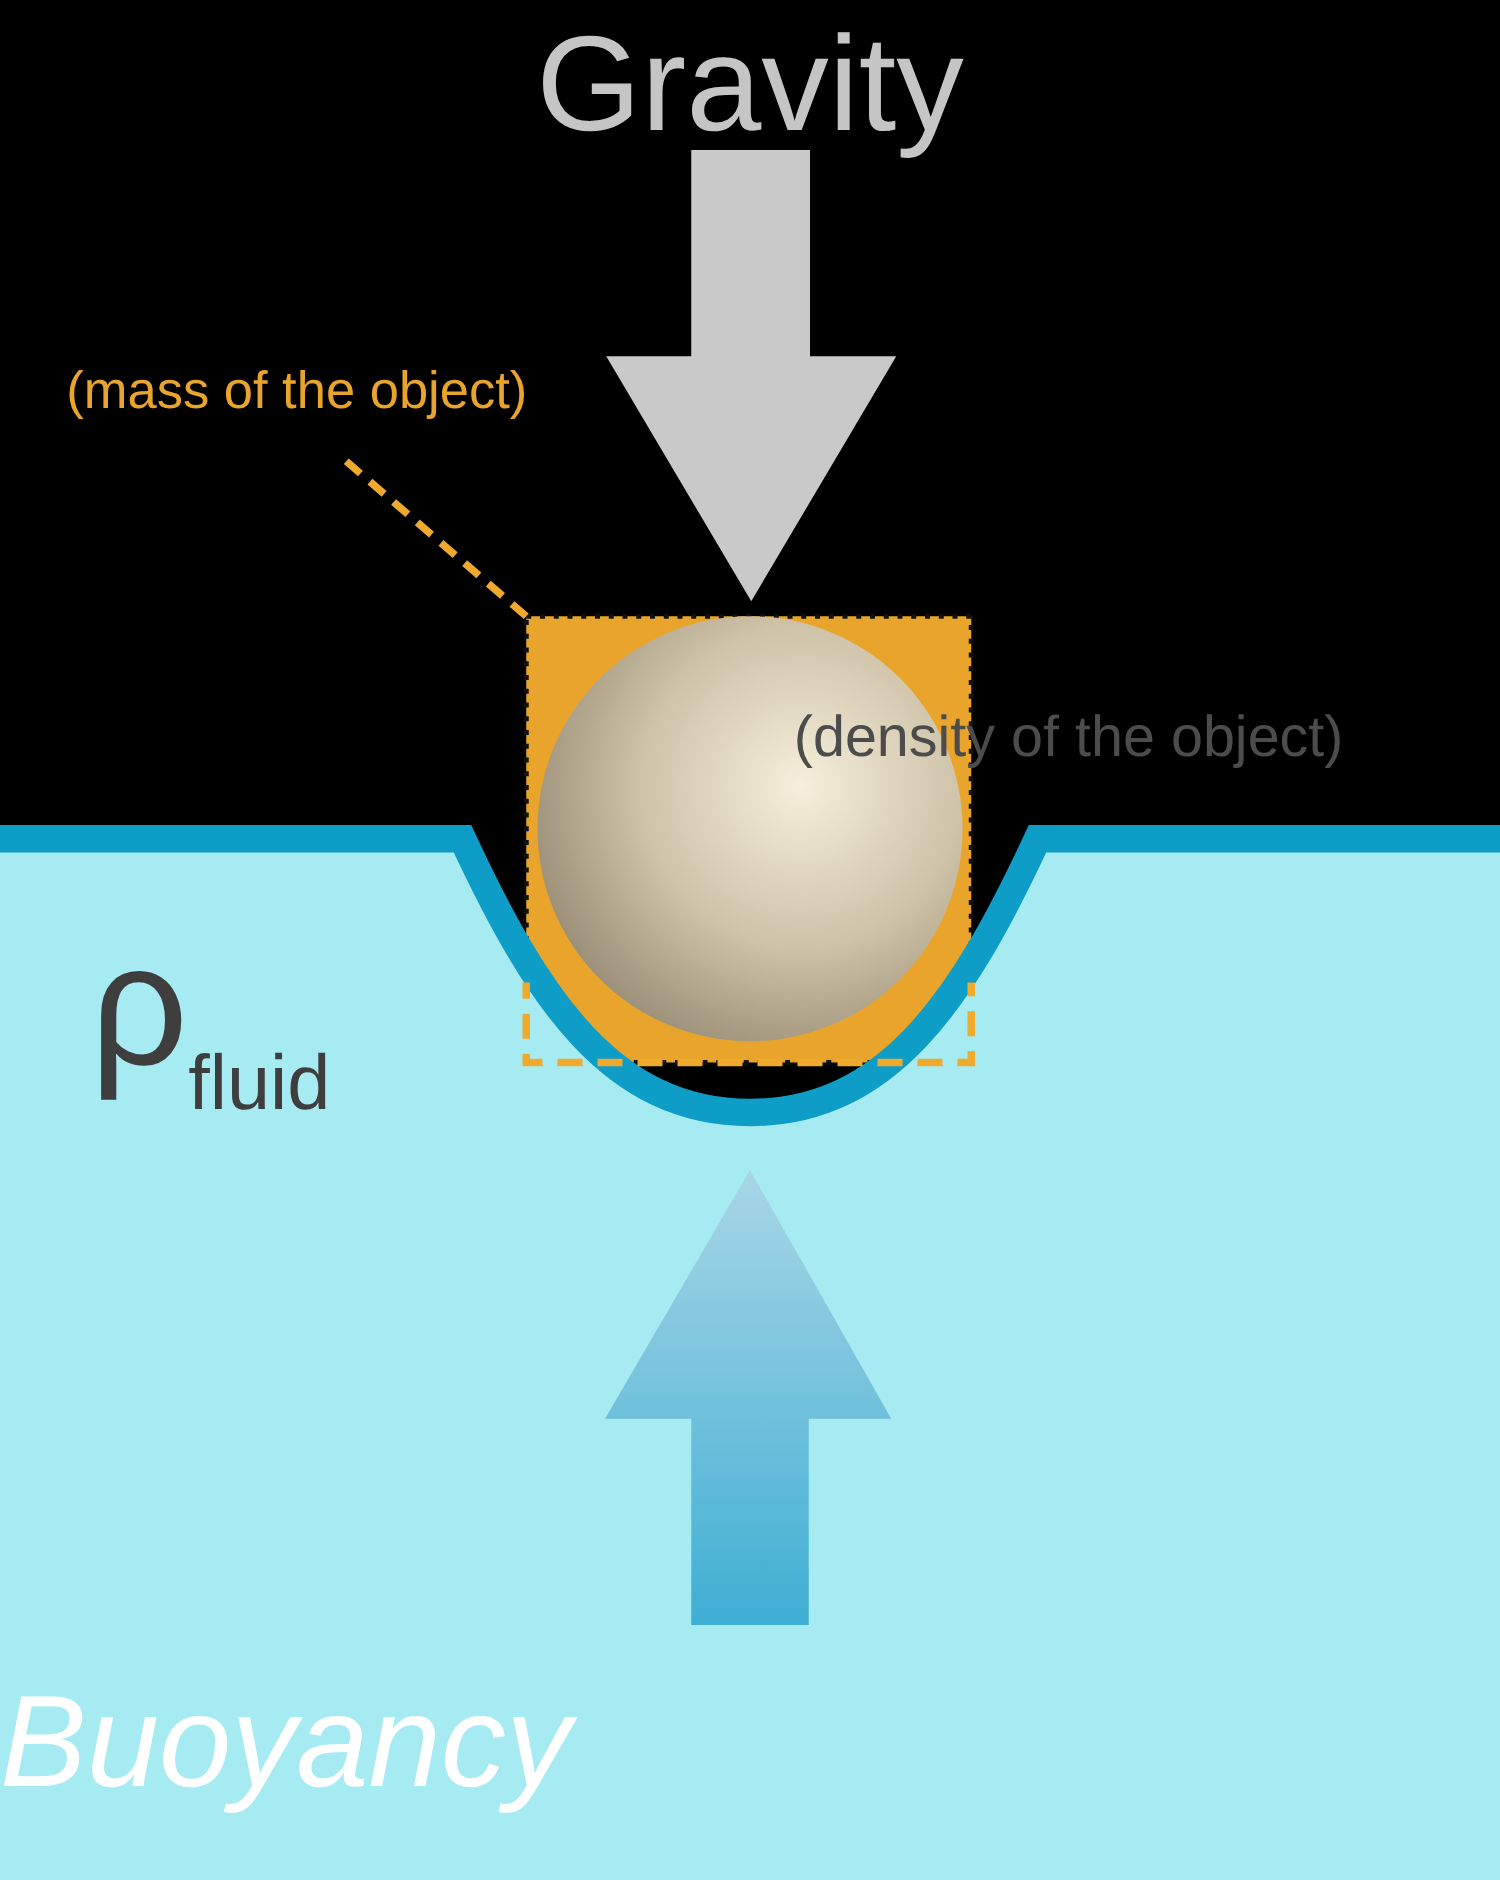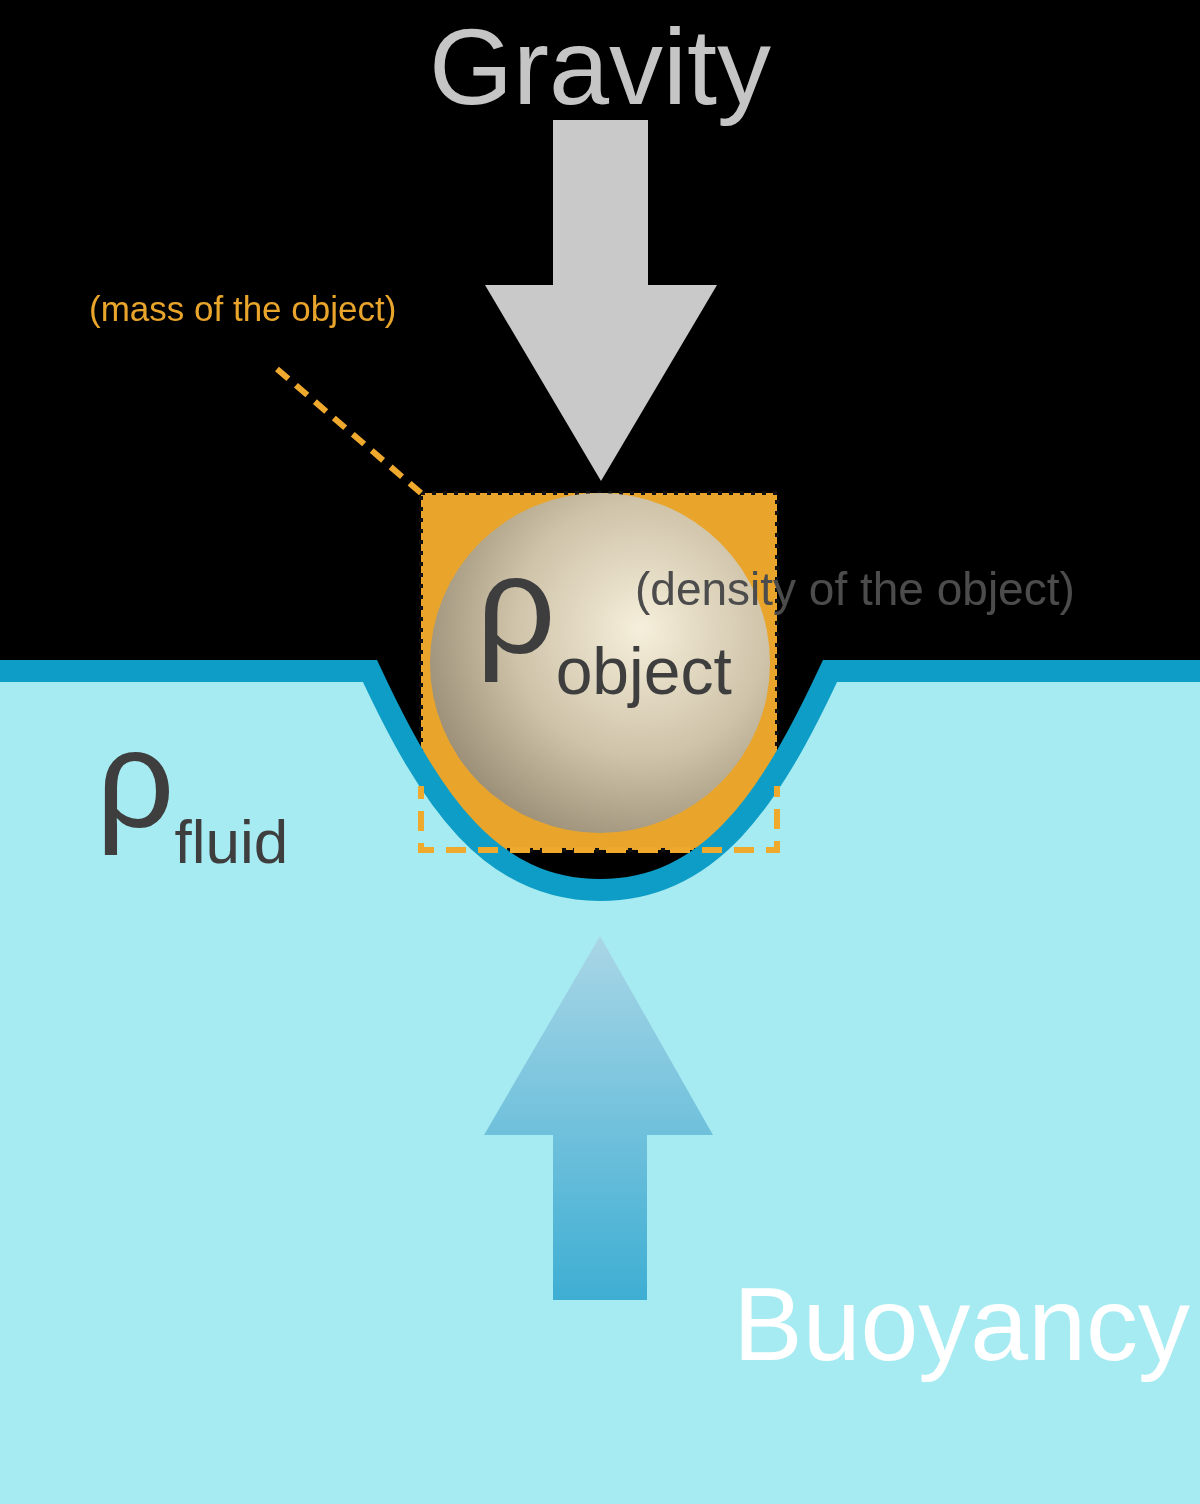--- a/index.html
+++ b/index.html
@@ -10,30 +10,30 @@
     font-family:"Liberation Sans",sans-serif;
   }
   #stage{position:absolute;left:0;top:0;width:1200px;height:1244px;}
   #diagram-svg{position:absolute;left:0;top:0;}
   .txt{position:absolute;line-height:1;white-space:nowrap;}
   .title-gravity{
     left:0;top:13px;width:1200px;text-align:center;
     font-size:108px;color:var(--gravity-text,#c5c5c5);
   }
   .title-buoyancy{
-    left:0;top:1272px;width:1190px;text-align:right;
-    font-size:104px;color:var(--buoyancy-text,#fff);
+    left:0;top:1342px;width:1190px;text-align:left;
+    font-size:104px;color:var(--buoyancy-text,#fff);font-style:italic;
   }
   .label-m{left:40px;top:161px;font-size:102px;color:var(--label-orange,#e9a52b);}
   .label-m .sub{font-size:64px;position:relative;top:24px;}
-  .caption-mass{left:53px;top:291px;font-size:35px;color:var(--label-orange,#e9a52b);margin-left:36px;}
+  .caption-mass{left:53px;top:291px;font-size:42px;color:var(--label-orange,#e9a52b);}
   .label-rho-object{left:476px;top:535px;font-size:140px;color:var(--dark-text,#3e3e3e);}
   .label-rho-object .sub{font-size:66px;position:relative;top:41px;}
   .caption-density-object{left:635px;top:566px;font-size:46px;color:var(--density-object-text,#4c4c4c);}
-  .label-rho-fluid{left:72px;top:710px;font-size:138px;color:var(--dark-text,#3e3e3e);margin-left:24px;}
+  .label-rho-fluid{left:72px;top:735px;font-size:138px;color:var(--dark-text,#3e3e3e);}
   .label-rho-fluid .sub{font-size:62px;position:relative;top:36px;}
   .caption-density-fluid{left:58px;top:877px;font-size:46px;color:var(--dark-text,#3e3e3e);}
 </style>
 </head>
 <body>
 
 <div id="stage">
 
   <svg id="diagram-svg" width="1200" height="1504" viewBox="0 0 1200 1504">
     <defs>
@@ -72,21 +72,20 @@
     <line x1="277" y1="369" x2="421" y2="493" stroke="#efaa2e" stroke-width="6" stroke-dasharray="15 10"></line>
 
     <path d="M 600,936 L 713,1135 L 647,1135 L 647,1300 L 553,1300 L 553,1135 L 484,1135 Z" fill="url(#buoyGrad)"></path>
   </svg>
 
   <div class="txt title-gravity">Gravity</div>
 
 
   <div class="txt caption-mass">(mass of the object)</div>
 
-  <div class="txt label-rho-object"><span>ρ</span><span class="sub">object</span></div>
 
   <div class="txt caption-density-object">(density of the object)</div>
 
   <div class="txt label-rho-fluid"><span>ρ</span><span class="sub">fluid</span></div>
 
 
   <div class="txt title-buoyancy">Buoyancy</div>
 </div>
 
 </body></html>

